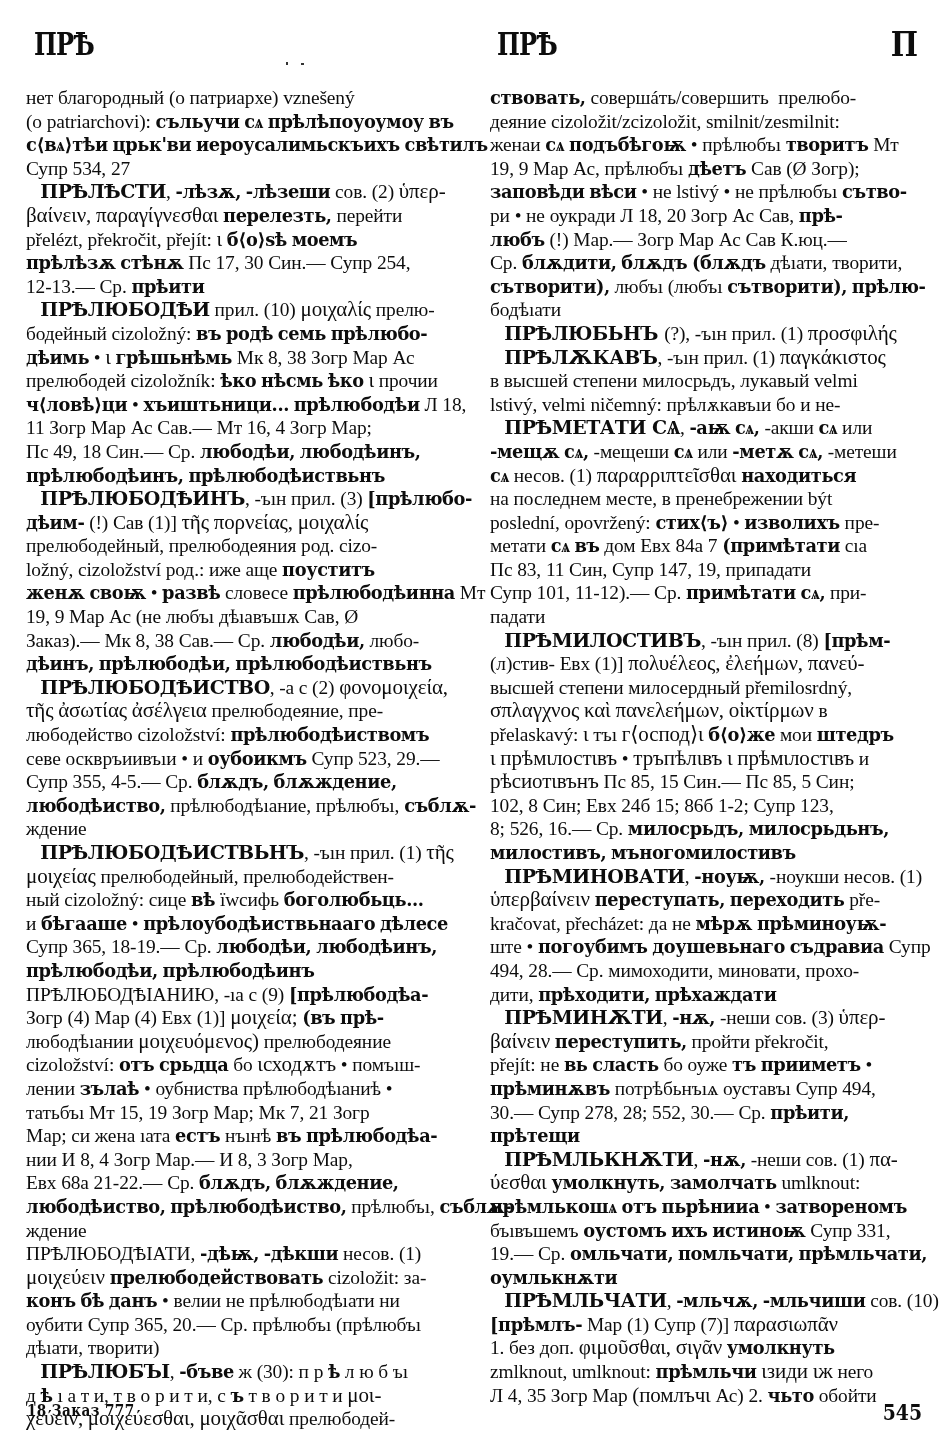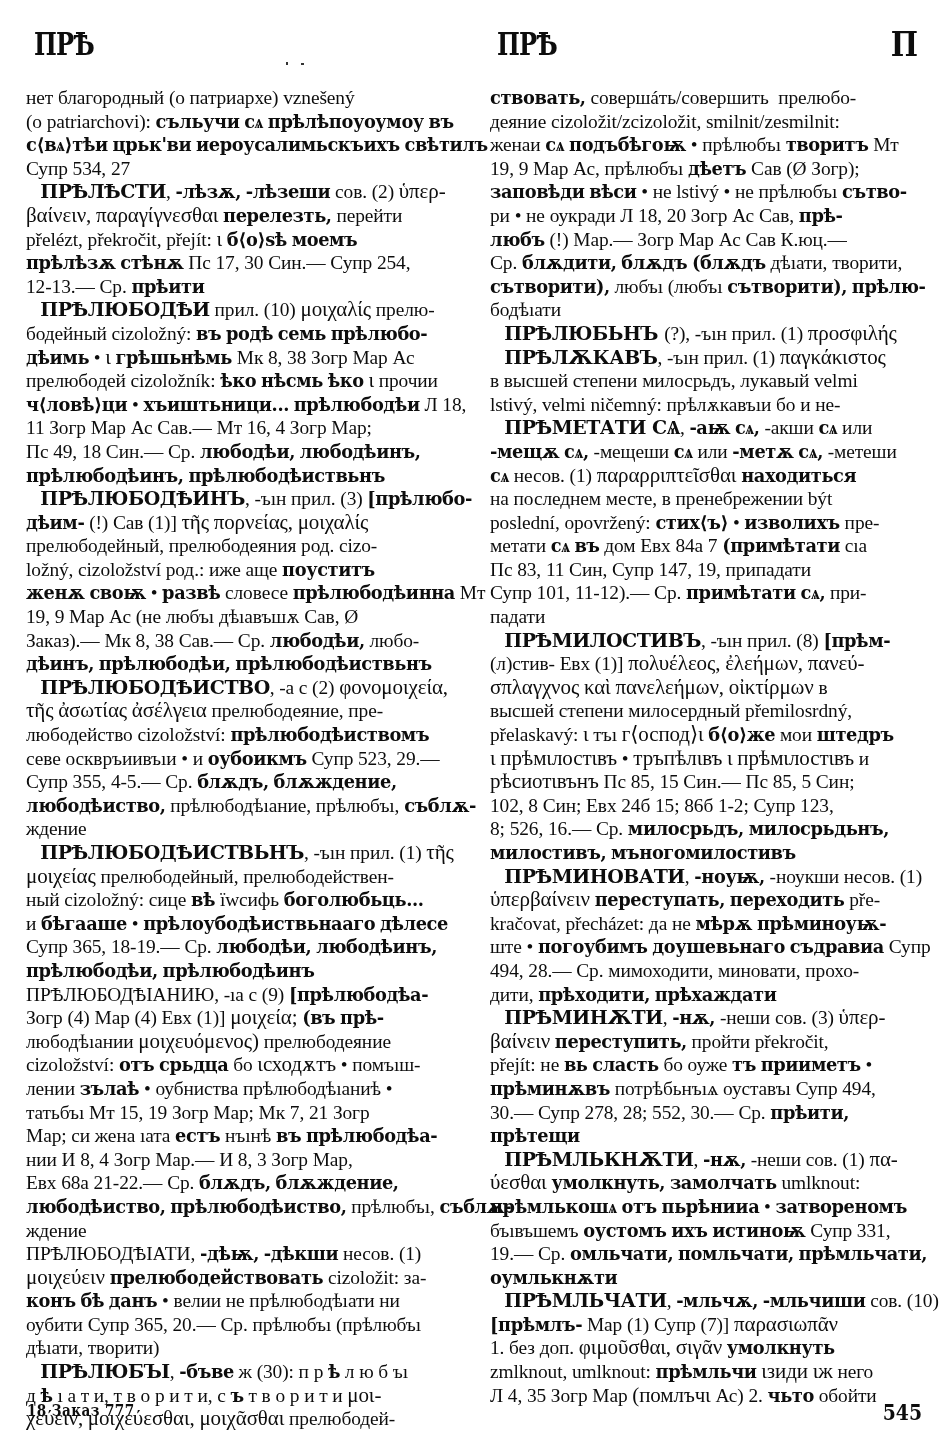--- a/index.html
+++ b/index.html
@@ -249,22 +249,22 @@
         <div class="line"><span class="sl">-мещѫ</span>&nbsp;<span class="sl">сѧ,</span>&nbsp;<span class="ru">-мещеши</span>&nbsp;<span class="sl">сѧ</span>&nbsp;<span class="ru">или</span>&nbsp;<span class="sl">-метѫ</span>&nbsp;<span class="sl">сѧ,</span>&nbsp;<span class="ru">-метеши</span></div>
         <div class="line"><span class="sl">сѧ</span>&nbsp;<span class="ru">несов.</span>&nbsp;<span class="ru">(1)</span>&nbsp;<span class="gk">παραρριπτεῖσθαι</span>&nbsp;<span class="sl">находиться</span></div>
         <div class="line"><span class="ru">на</span>&nbsp;<span class="ru">последнем</span>&nbsp;<span class="ru">месте,</span>&nbsp;<span class="ru">в</span>&nbsp;<span class="ru">пренебрежении</span>&nbsp;<span class="cz">být</span></div>
         <div class="line"><span class="cz">poslední,</span>&nbsp;<span class="cz">opovržený:</span>&nbsp;<span class="sl">стих⟨ъ⟩</span>&nbsp;<span class="ru">•</span>&nbsp;<span class="sl">изволихъ</span>&nbsp;<span class="ru">пре-</span></div>
         <div class="line"><span class="ru">метати</span>&nbsp;<span class="sl">сѧ</span>&nbsp;<span class="sl">въ</span>&nbsp;<span class="ru">дом</span>&nbsp;<span class="ru">Евх</span>&nbsp;<span class="ru">84а</span>&nbsp;<span class="ru">7</span>&nbsp;<span class="sl">(примѣтати</span>&nbsp;<span class="cz">сıа</span></div>
         <div class="line"><span class="ru">Пс</span>&nbsp;<span class="ru">83,</span>&nbsp;<span class="ru">11</span>&nbsp;<span class="ru">Син,</span>&nbsp;<span class="ru">Супр</span>&nbsp;<span class="ru">147,</span>&nbsp;<span class="ru">19,</span>&nbsp;<span class="ru">припадати</span></div>
         <div class="line"><span class="ru">Супр</span>&nbsp;<span class="ru">101,</span>&nbsp;<span class="ru">11-12).—</span>&nbsp;<span class="ru">Ср.</span>&nbsp;<span class="sl">примѣтати</span>&nbsp;<span class="sl">сѧ,</span>&nbsp;<span class="ru">при-</span></div>
         <div class="line"><span class="ru">падати</span></div>
         <div class="line"><span>&nbsp;&nbsp;&nbsp;</span><span class="hw">ПРѢМИЛОСТИВЪ</span><span class="ru">,</span>&nbsp;<span class="cz">-ъıн</span>&nbsp;<span class="ru">прил.</span>&nbsp;<span class="ru">(8)</span>&nbsp;<span class="sl">[прѣм-</span></div>
         <div class="line"><span class="ru">(л)стив-</span>&nbsp;<span class="ru">Евх</span>&nbsp;<span class="ru">(1)]</span>&nbsp;<span class="gk">πολυέλεος,</span>&nbsp;<span class="gk">ἐλεήμων,</span>&nbsp;<span class="gk">πανεύ-</span></div>
+        <div class="line"><span class="ru">высшей</span>&nbsp;<span class="ru">степени</span>&nbsp;<span class="ru">милосердный</span>&nbsp;<span class="cz">přemilosrdný,</span></div>
         <div class="line"><span class="gk">σπλαγχνος</span>&nbsp;<span class="gk">καὶ</span>&nbsp;<span class="gk">πανελεήμων,</span>&nbsp;<span class="gk">οἰκτίρμων</span>&nbsp;<span class="ru">в</span></div>
-        <div class="line"><span class="ru">высшей</span>&nbsp;<span class="ru">степени</span>&nbsp;<span class="ru">милосердный</span>&nbsp;<span class="cz">přemilosrdný,</span></div>
         <div class="line"><span class="cz">přelaskavý:</span>&nbsp;<span class="gk">ι</span>&nbsp;<span class="cz">тъı</span>&nbsp;<span class="gk">г⟨оспод⟩ι</span>&nbsp;<span class="sl">б⟨о⟩же</span>&nbsp;<span class="ru">мои</span>&nbsp;<span class="sl">штедръ</span></div>
         <div class="line"><span class="gk">ι</span>&nbsp;<span class="gk">прѣмιлостιвъ</span>&nbsp;<span class="ru">•</span>&nbsp;<span class="gk">тръпѣлιвъ</span>&nbsp;<span class="gk">ι</span>&nbsp;<span class="gk">прѣмιлостιвъ</span>&nbsp;<span class="ru">и</span></div>
         <div class="line"><span class="gk">рѣсиотιвънъ</span>&nbsp;<span class="ru">Пс</span>&nbsp;<span class="ru">85,</span>&nbsp;<span class="ru">15</span>&nbsp;<span class="ru">Син.—</span>&nbsp;<span class="ru">Пс</span>&nbsp;<span class="ru">85,</span>&nbsp;<span class="ru">5</span>&nbsp;<span class="ru">Син;</span></div>
         <div class="line"><span class="ru">102,</span>&nbsp;<span class="ru">8</span>&nbsp;<span class="ru">Син;</span>&nbsp;<span class="ru">Евх</span>&nbsp;<span class="ru">24б</span>&nbsp;<span class="ru">15;</span>&nbsp;<span class="ru">86б</span>&nbsp;<span class="ru">1-2;</span>&nbsp;<span class="ru">Супр</span>&nbsp;<span class="ru">123,</span></div>
         <div class="line"><span class="ru">8;</span>&nbsp;<span class="ru">526,</span>&nbsp;<span class="ru">16.—</span>&nbsp;<span class="ru">Ср.</span>&nbsp;<span class="sl">милосрьдъ,</span>&nbsp;<span class="sl">милосрьдьнъ,</span></div>
         <div class="line"><span class="sl">милостивъ,</span>&nbsp;<span class="sl">мъногомилостивъ</span></div>
         <div class="line"><span>&nbsp;&nbsp;&nbsp;</span><span class="hw">ПРѢМИНОВАТИ</span><span class="ru">,</span>&nbsp;<span class="sl">-ноуѭ,</span>&nbsp;<span class="ru">-ноукши</span>&nbsp;<span class="ru">несов.</span>&nbsp;<span class="ru">(1)</span></div>
         <div class="line"><span class="gk">ὑπερβαίνειν</span>&nbsp;<span class="sl">переступать,</span>&nbsp;<span class="sl">переходить</span>&nbsp;<span class="cz">pře-</span></div>
         <div class="line"><span class="cz">kračovat,</span>&nbsp;<span class="cz">přecházet:</span>&nbsp;<span class="ru">да</span>&nbsp;<span class="ru">не</span>&nbsp;<span class="sl">мѣрѫ</span>&nbsp;<span class="sl">прѣминоуѭ-</span></div>
         <div class="line"><span class="ru">ште</span>&nbsp;<span class="ru">•</span>&nbsp;<span class="sl">погоубимъ</span>&nbsp;<span class="sl">доушевьнаго</span>&nbsp;<span class="sl">съдравиа</span>&nbsp;<span class="ru">Супр</span></div>

